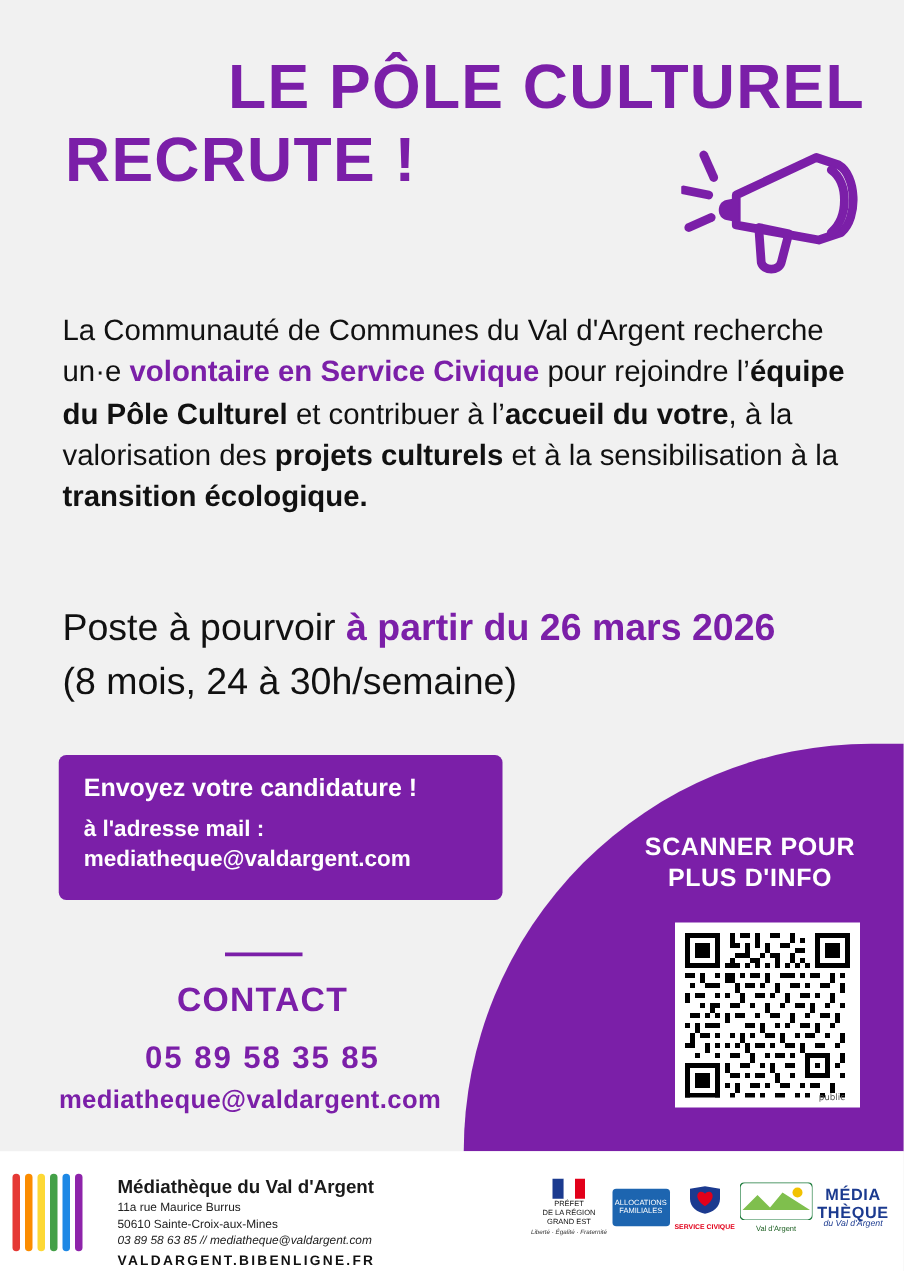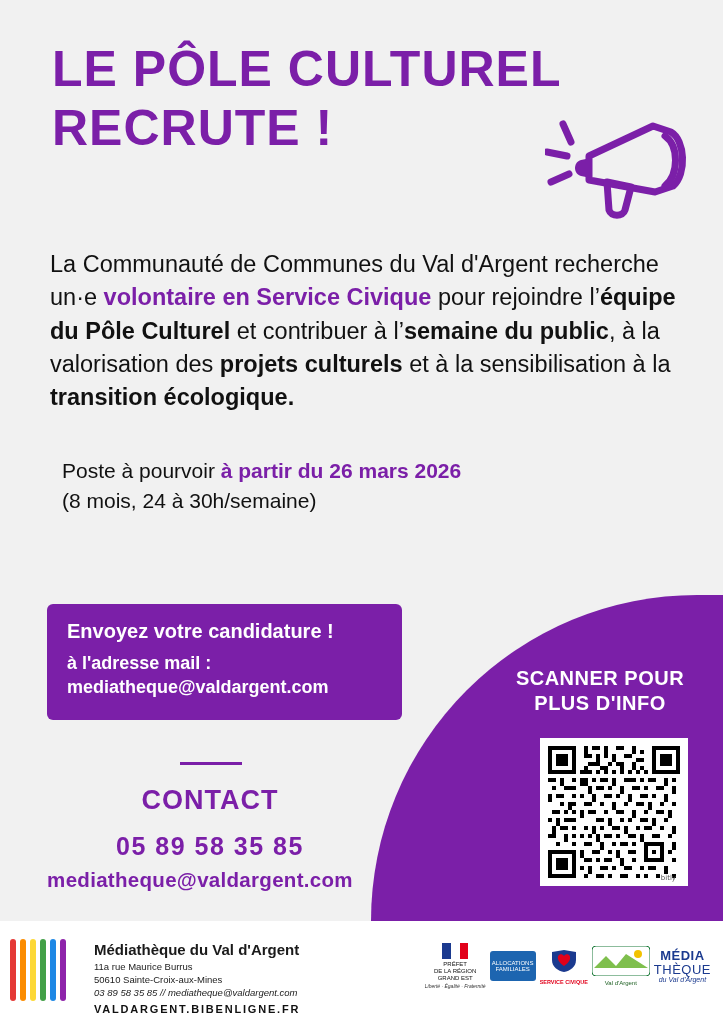--- a/index.html
+++ b/index.html
@@ -24,21 +24,21 @@
     position: absolute;
     left: 52px;
     top: 40px;
     width: 640px;
     color: #7b1fa8;
     font-weight: bold;
     font-size: 50px;
     line-height: 1.18;
     letter-spacing: 1px;
   }
-  .headline .l1 { display: block; }
+  .headline .l1 { display: block; text-align: right; }
   .headline .l2 { display: block; }
 
   
   .megaphone {
     position: absolute;
     left: 545px;
     top: 118px;
     width: 150px;
     height: 110px;
   }
@@ -52,26 +52,25 @@
     font-size: 23.5px;
     line-height: 1.42;
     color: #111;
   }
   .body-text b { font-weight: bold; }
   .accent { color: #7b1fa8; font-weight: bold; }
 
   .poste {
     position: absolute;
     left: 50px;
-    top: 456px;
+    top: 482px;
     width: 648px;
-    font-size: 21px;
+    font-size: 30px;
     line-height: 1.42;
     color: #111;
-    margin-left: 12px;
   }
 
   
   .quarter {
     position: absolute;
     right: 0;
     bottom: 103px;
     width: 352px;
     height: 326px;
     background: #7b1fa8;
@@ -231,21 +230,21 @@
   .logo-caf .cbox {
     width: 46px; height: 30px; background: #1d65b0; border-radius: 3px;
     color: #fff; font-size: 6px; display: flex; align-items: center; justify-content: center;
     text-align:center; padding: 2px;
   }
   .logo-sc { text-align: center; }
   .logo-sc .scl { font-size: 5.5px; color: #e2001a; font-weight: bold; margin-top: 1px; }
   .logo-val { text-align: center; }
   .logo-med { text-align: center; color: #1b3a8f; line-height: 1.05; }
   .logo-med .m1 { font-size: 13px; font-weight: bold; letter-spacing: .5px; }
-  .logo-med .m2 { font-size: 13px; font-weight: normal; letter-spacing: .5px; }
+  .logo-med .m2 { font-size: 13px; font-weight: bold; letter-spacing: .5px; }
   .logo-med .m3 { font-size: 7px; font-style: italic; }
 </style>
 </head>
 <body>
 
 <div class="poster">
 
   <div class="headline">
     <span class="l1">LE PÔLE CULTUREL</span>
     <span class="l2">RECRUTE !</span>
@@ -259,21 +258,21 @@
         <line x1="6" y1="64" x2="24" y2="56"></line>
       </g>
       <path d="M44 38 L108 8 L126 14 C140 22 142 56 128 68 L110 74 L44 62 Z" fill="none" stroke="#7b1fa8" stroke-width="7" stroke-linejoin="round"></path>
       <path d="M46 40 L46 60 L36 58 C28 56 28 44 36 42 Z" fill="#7b1fa8"></path>
       <path d="M62 64 L86 69 L80 92 C78 99 66 99 64 92 Z" fill="none" stroke="#7b1fa8" stroke-width="7" stroke-linejoin="round"></path>
       <path d="M120 18 C134 28 134 56 120 68" fill="none" stroke="#7b1fa8" stroke-width="7" stroke-linecap="round"></path>
     </svg>
   </div>
 
   <p class="body-text">
-    <span>La Communauté de Communes du Val d'Argent recherche un·e </span><span class="accent">volontaire en Service Civique</span><span> pour rejoindre l’</span><b>équipe du Pôle Culturel</b><span> et contribuer à l’</span><b>semaine du public</b><span>, à la valorisation des </span><b>projets culturels</b><span> et à la sensibilisation à la </span><b>transition écologique.</b>
+    <span>La Communauté de Communes du Val d'Argent recherche un·e </span><span class="accent">volontaire en Service Civique</span><span> pour rejoindre l’</span><b>équipe du Pôle Culturel</b><span> et contribuer à l’</span><b>accueil du votre</b><span>, à la valorisation des </span><b>projets culturels</b><span> et à la sensibilisation à la </span><b>transition écologique.</b>
   </p>
 
   <div class="poste">
     <span>Poste à pourvoir </span><span class="accent">à partir du 26 mars 2026</span><br>
     <span>(8 mois, 24 à 30h/semaine)</span>
   </div>
 
   <div class="quarter"></div>
 
   <div class="cand-box">
@@ -467,21 +466,21 @@
         <rect x="9" y="32" width="1" height="1"></rect>
           <rect x="12" y="32" width="2" height="1"></rect>
         <rect x="15" y="32" width="1" height="1"></rect>
           <rect x="18" y="32" width="2" height="1"></rect>
         <rect x="22" y="32" width="1" height="1"></rect>
           <rect x="24" y="32" width="1" height="1"></rect>
         <rect x="27" y="32" width="1" height="1"></rect>
           <rect x="31" y="32" width="1" height="1"></rect>
       </g>
     </svg>
-    <span class="qr-brand">bitly</span>
+    <span class="qr-brand">public</span>
   </div>
 
   <div class="divider"></div>
   <div class="contact-title">CONTACT</div>
   <div class="contact-phone">05 89 58 35 85</div>
   <div class="contact-mail">mediatheque@valdargent.com</div>
 
   <div class="footer">
     <div class="stripes">
       <span style="background:#e53935"></span>
@@ -491,21 +490,21 @@
       <span style="background:#1e88e5"></span>
       <span style="background:#8e24aa"></span>
     </div>
 
     <div class="footer-info">
       <div class="f-name">Médiathèque du Val d'Argent</div>
       <div class="f-addr">
         <div>11a rue Maurice Burrus</div>
         <div>50610 Sainte-Croix-aux-Mines</div>
       </div>
-      <div class="f-contact">03 89 58 35 85 // mediatheque@valdargent.com</div>
+      <div class="f-contact">03 89 58 63 85 // mediatheque@valdargent.com</div>
       <div class="f-site">VALDARGENT.BIBENLIGNE.FR</div>
     </div>
 
     <div class="logos">
 
       <div class="logo logo-prefet">
         <div>
           <div class="bar">
               <i style="background:#1b3a8f"></i>
               <i style="background:#ffffff"></i>

